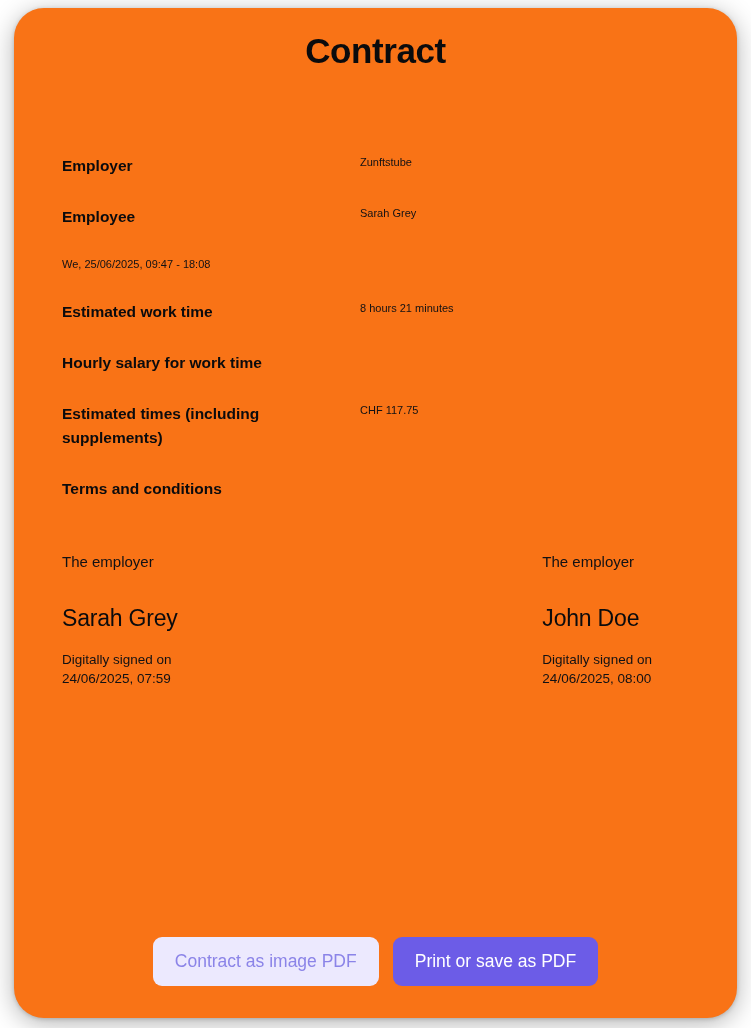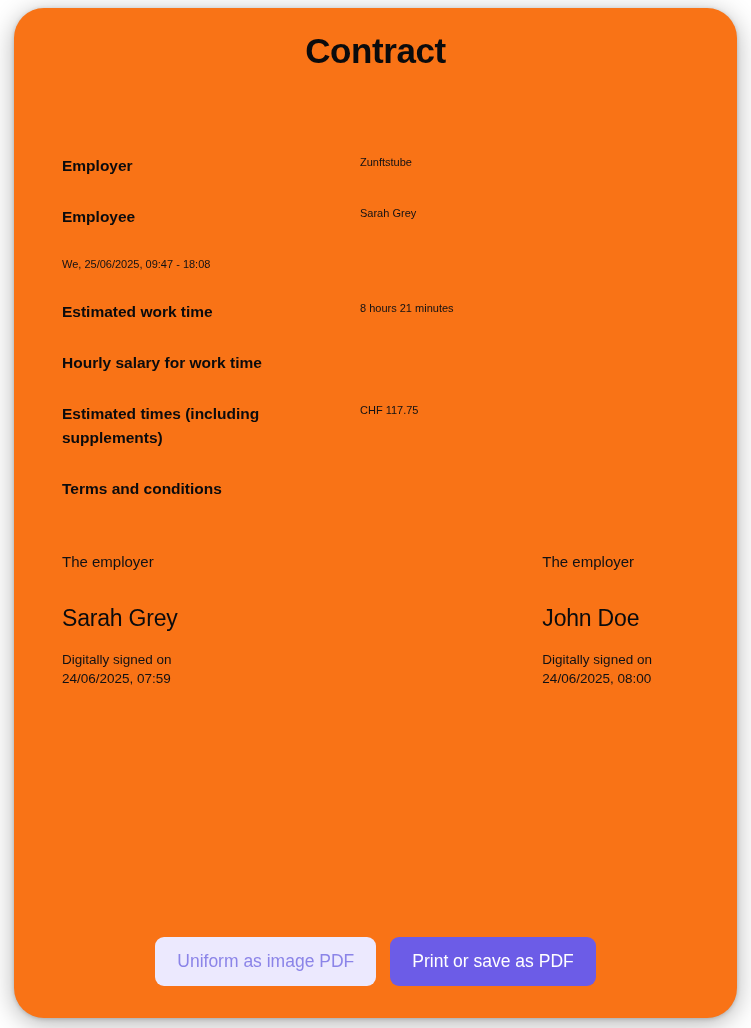--- a/index.html
+++ b/index.html
@@ -185,18 +185,18 @@
       </div>
       <div class="sig-block right">
         <div class="sig-role">The employer</div>
         <div class="sig-name">John Doe</div>
         <div class="sig-note">Digitally signed on
 24/06/2025, 08:00</div>
       </div>
     </div>
 
     <div class="actions">
-      <button class="btn btn-secondary">Uniform as image PDF</button>
+      <button class="btn btn-secondary">Contract as image PDF</button>
       <button class="btn btn-primary">Print or save as PDF</button>
     </div>
 
   </div>
 </div>
 
 </body></html>

